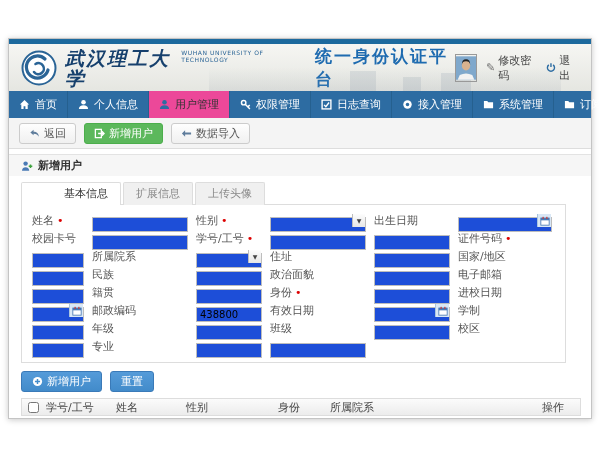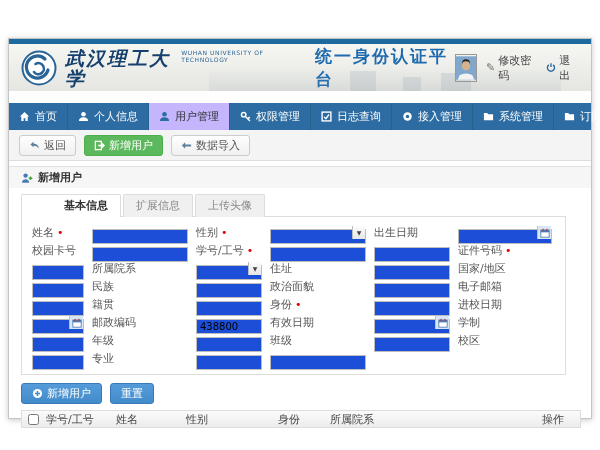--- a/index.html
+++ b/index.html
@@ -22,45 +22,45 @@
     font-weight:bold; font-size:19px; color:#16406d; letter-spacing:2px; line-height:20px; }
   .uni-en { font-size:6px; color:#2a6496; letter-spacing:.6px; margin-top:1px; }
   .plat { font-size:17px; font-weight:bold; color:#1e6bb0; margin-left:12px; letter-spacing:2px; }
   .userbox { margin-left:auto; display:flex; align-items:center; gap:9px;
     padding-right:12px; font-size:11px; color:#444; position:relative; }
   .avatar { width:24px; height:28px; border:1px solid #999; display:block; }
   .hlink { display:flex; align-items:center; gap:3px; cursor:pointer; }
   .pencil { color:#777; font-size:11px; }
 
   
-  .nav { display:flex; height:27px; background:#2d6ca2; font-size:11px; color:#fff;margin-top:12px; }
+  .nav { display:flex; height:27px; background:#2d6ca2; font-size:11px; color:#fff; }
   .nav-item { display:flex; align-items:center; gap:5px; padding:0 10px;
     border-right:1px solid #25608f; cursor:pointer; white-space:nowrap; }
   .nav-item svg { fill:#fff; }
-  .nav-item.active { background:#c4b5fd; color:#333; }
+  .nav-item.active { background:#ec4899; color:#333; }
   .nav-item.active svg { fill:#2d6ca2; }
 
   
   .toolbar { height:31px; background:#f4f4f4; border-bottom:1px solid #ddd;
     display:flex; align-items:center; gap:8px; padding:0 10px; }
   .tbtn { height:21px; padding:0 9px; font-size:11px; color:#555; cursor:pointer;
     background:linear-gradient(#fefefe,#f0f0f0); border:1px solid #ccc; border-radius:3px;
     display:flex; align-items:center; gap:4px; }
   .tbtn.green { background:#5cb85c; border-color:#4cae4c; color:#fff; }
 
   
   .panel-title { margin-top:5px; height:22px; background:#f6f6f6;
     border-top:1px solid #e3e3e3; display:flex; align-items:center; gap:5px;
     padding:0 12px; font-size:11px; font-weight:bold; color:#333; }
   .tabs { display:flex; gap:2px; padding:5px 0 0; margin:0 12px; width:545px;
     border-bottom:1px solid #ddd; }
   .tab { padding:3px 12px; font-size:11px; background:#f0f0f0; color:#888;
     border:1px solid #ddd; border-bottom:none; border-radius:2px 2px 0 0;
     cursor:pointer; position:relative; top:1px; }
-  .tab.active { background:#fff; color:#333; font-weight:bold; padding-bottom:4px;padding-left:42px; }
+  .tab.active { background:#fff; color:#333; font-weight:normal; padding-bottom:4px;padding-left:42px; }
 
   
   .formbox { margin:0 12px; width:545px; border:1px solid #ddd; border-top:none;
     padding:8px 10px; display:grid; grid-template-columns:52px 96px 66px 96px 76px 94px;
     column-gap:8px; row-gap:3px; }
   .flb { font-size:11px; color:#555; line-height:15px; white-space:nowrap; }
   .req::after { content:"•"; color:#d00; margin-left:3px; font-size:11px; }
   .fw { position:relative; display:block; height:15px; }
   .fin { width:100%; height:15px; border:1px solid #bdbdbd; background:#1d4ed8;
     font-size:10px; padding:0 3px; font-family:inherit; }

